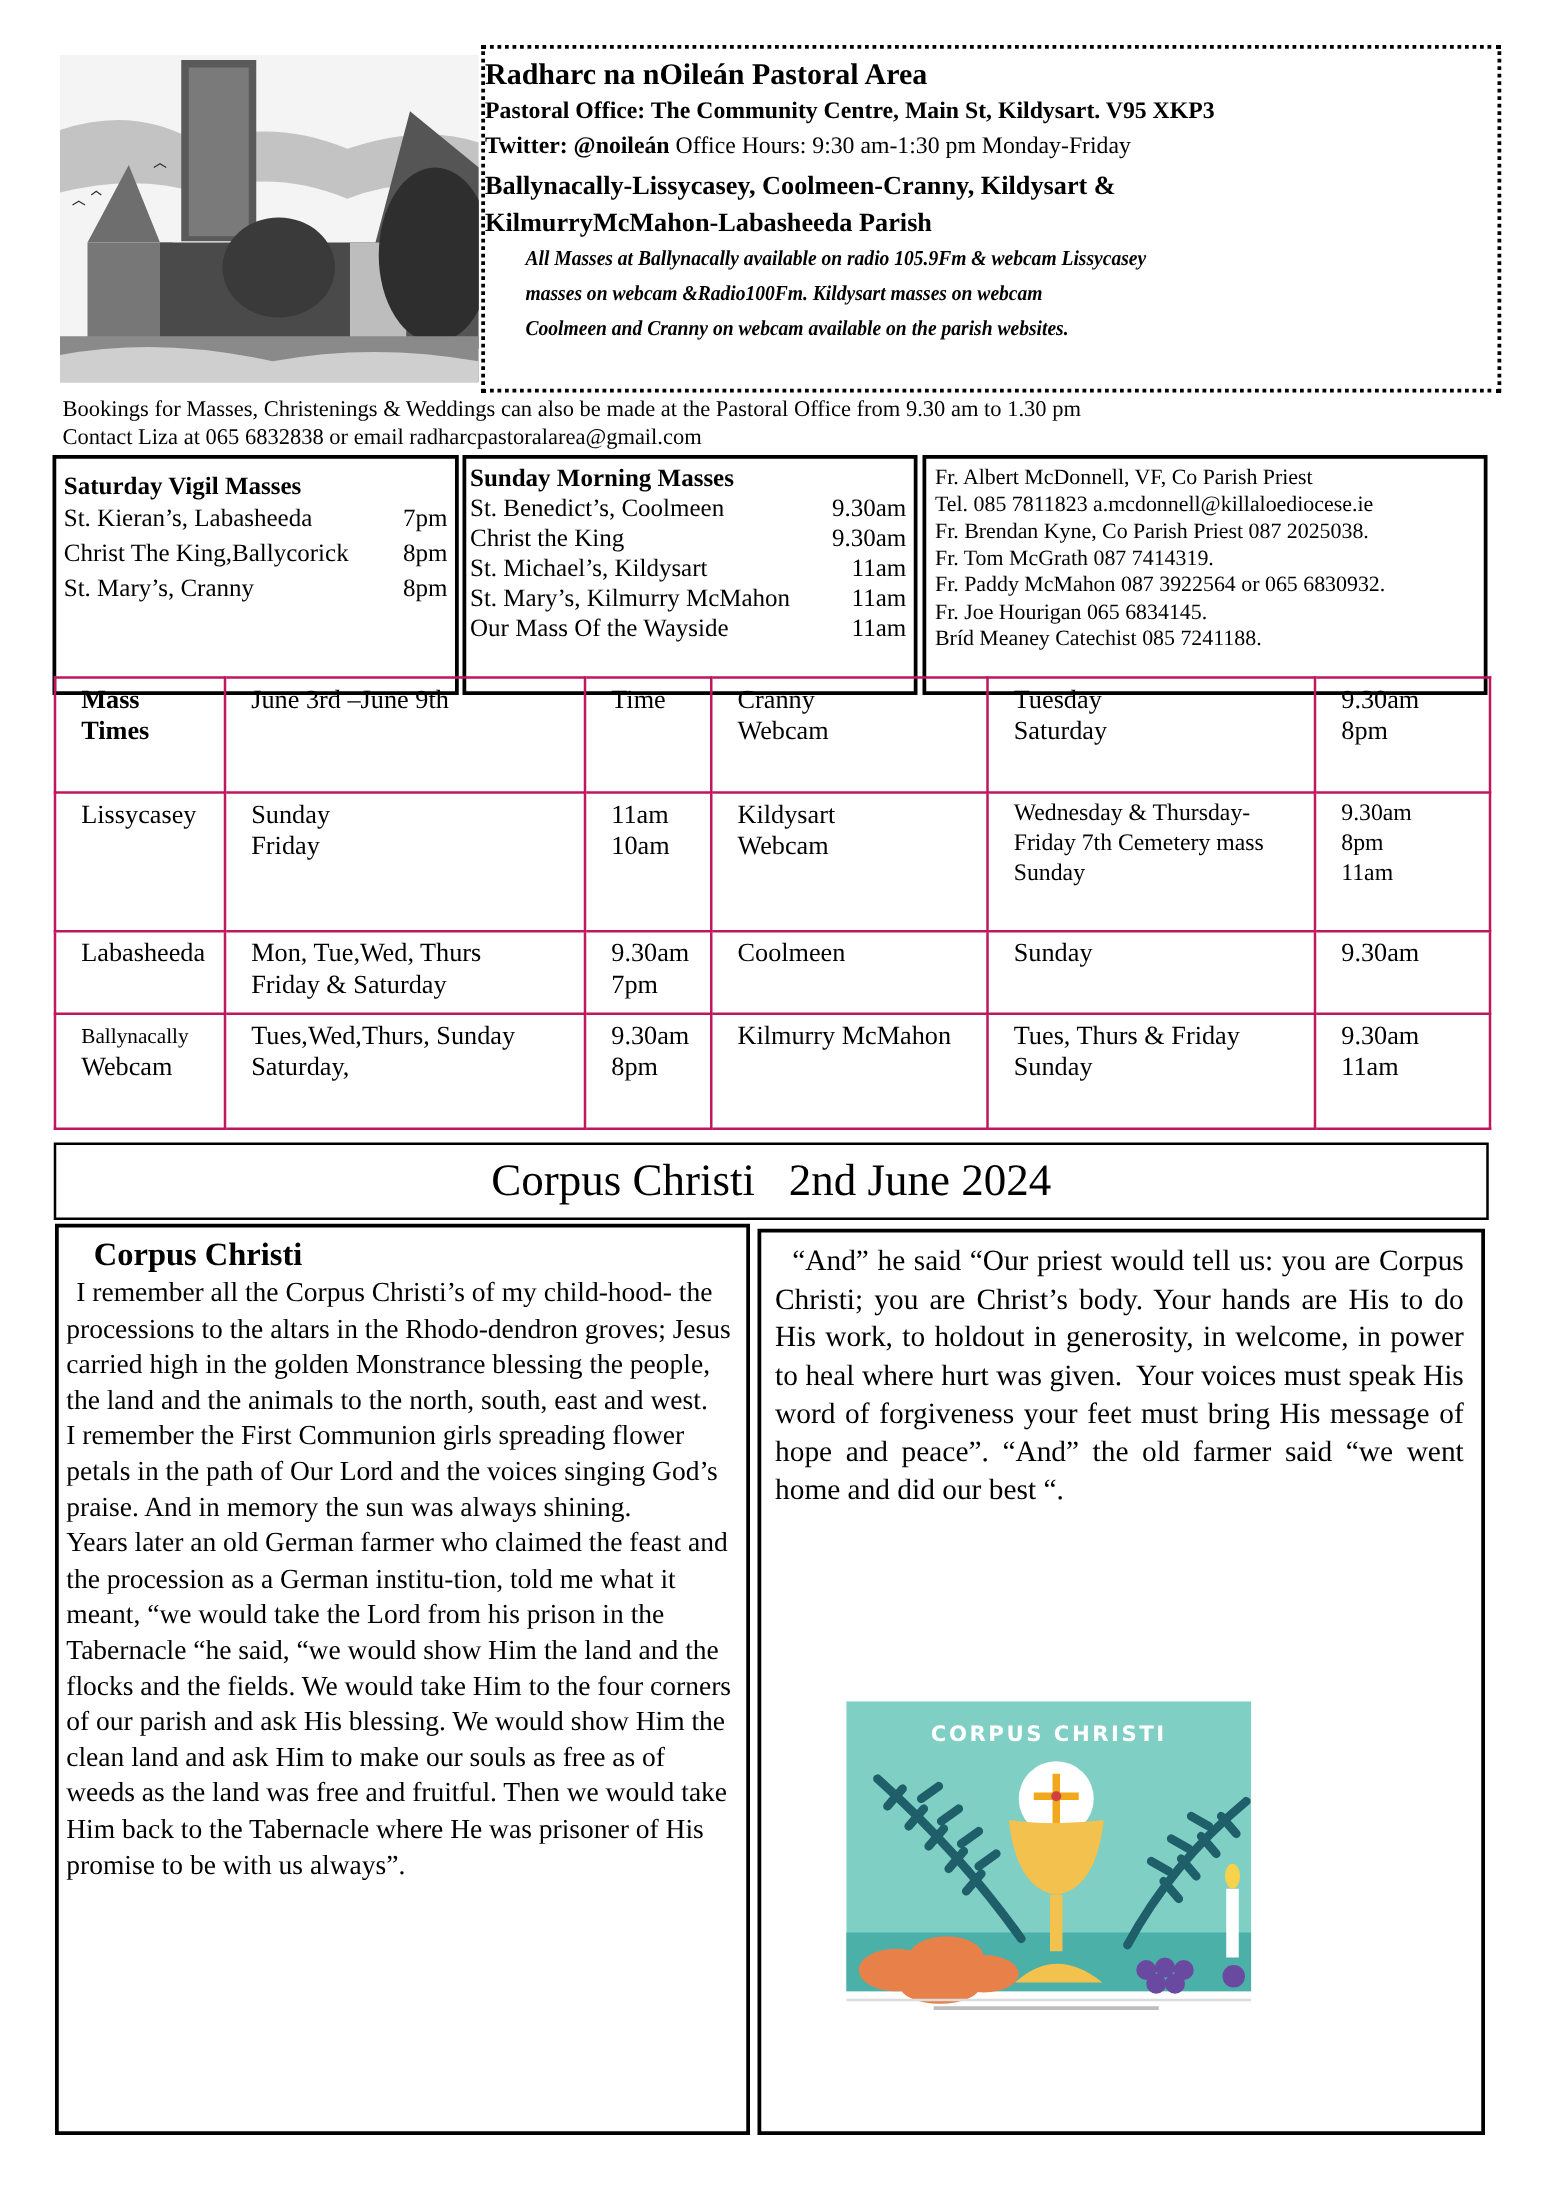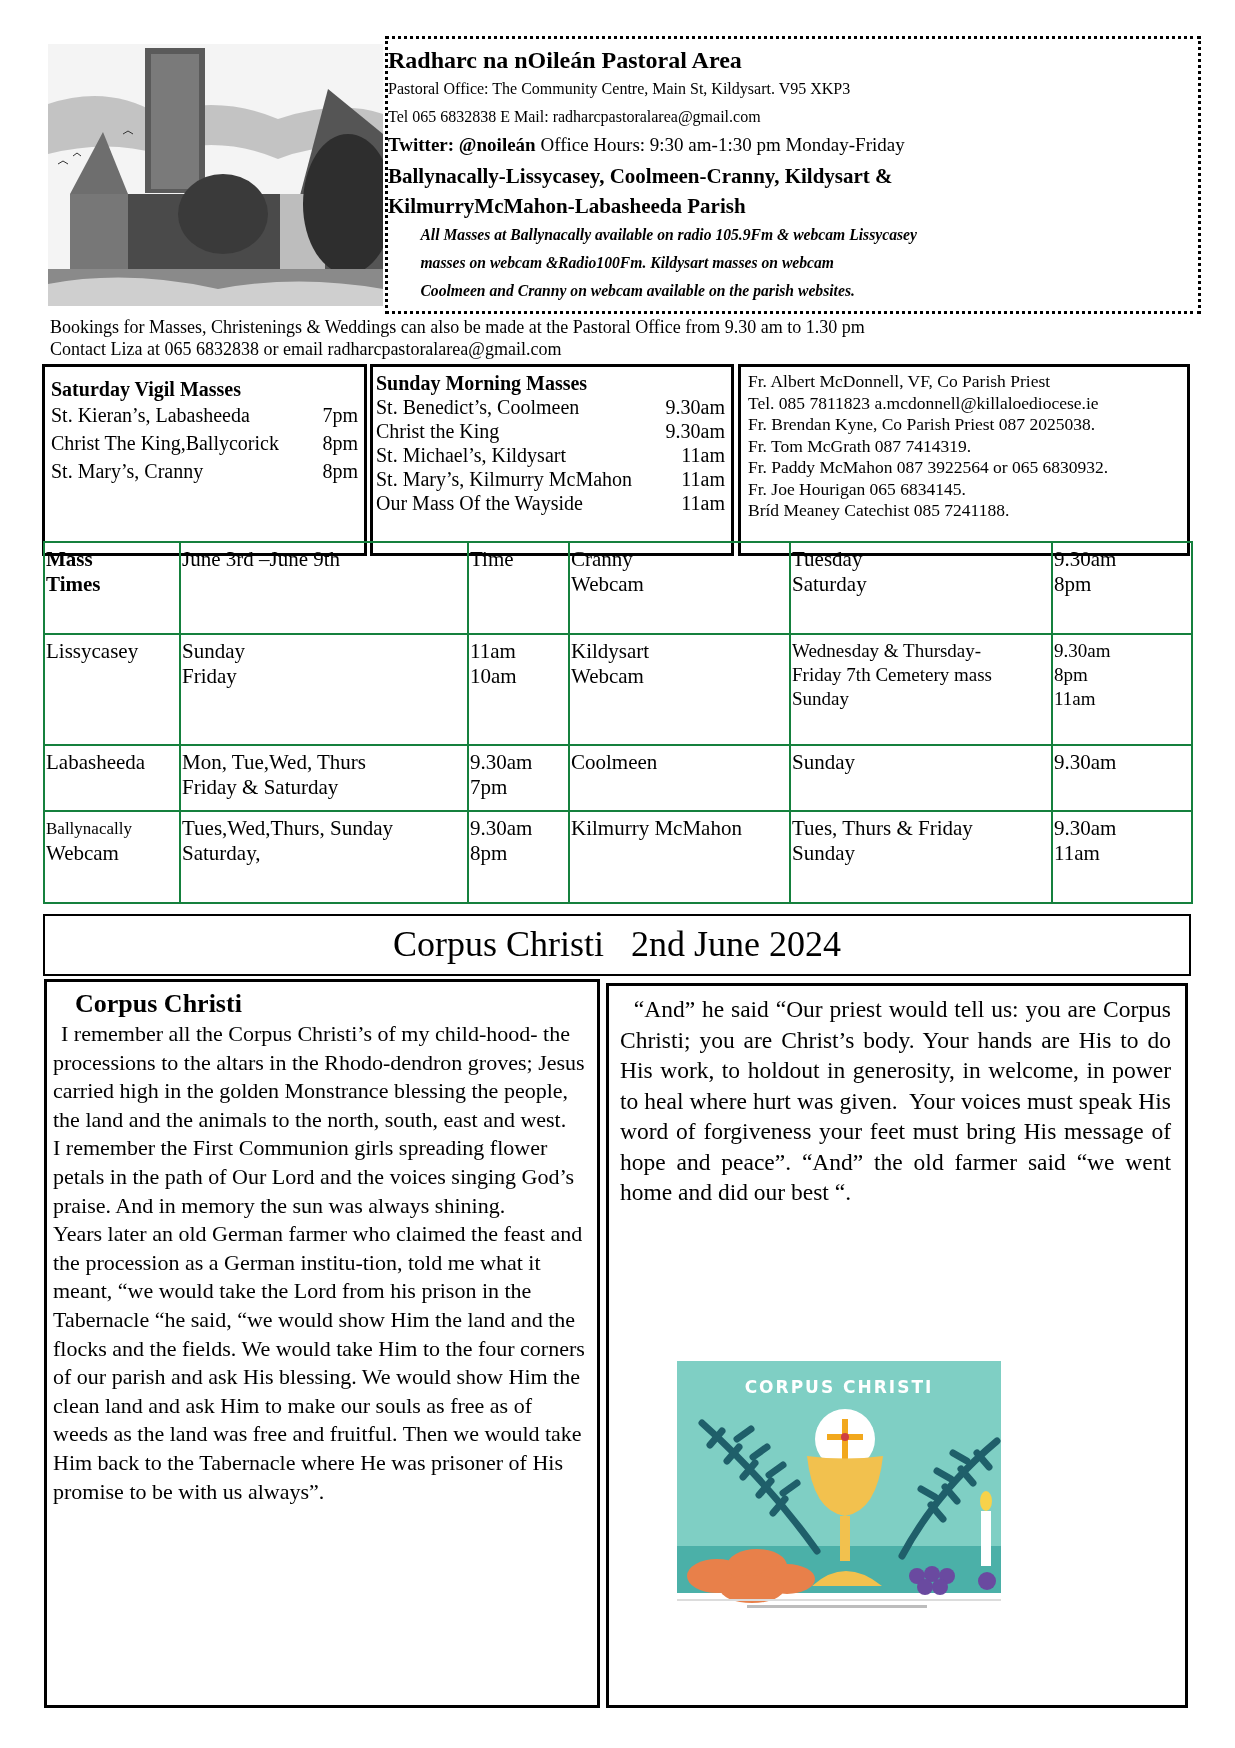--- a/index.html
+++ b/index.html
@@ -5,21 +5,21 @@
   html, body { margin: 0; padding: 0; background: #ffffff; }
   body { width: 1235px; height: 1748px; position: relative; overflow: hidden;
          font-family: "Liberation Serif", "DejaVu Serif", serif; color: #000; }
   .abs { position: absolute; box-sizing: border-box; }
 
   
   #church-drawing { left: 48px; top: 44px; width: 335px; height: 262px; }
   #header-box { left: 385px; top: 36px; width: 816px; height: 278px;
                 border: 3px dotted #000; text-align: left; padding-top: 6px; }
   .h-title { font-weight: bold; font-size: 24px; line-height: 30px; }
-  .h-bold { font-weight: normal; font-size: 16px; line-height: 28px; }
+  .h-bold { font-weight: bold; font-size: 19px; line-height: 28px; }
   .h-twitter { font-size: 19px; line-height: 28px; }
   .h-twitter b { font-weight: bold; }
   .h-parish { font-weight: bold; font-size: 21px; line-height: 30px; margin-top: 2px; }
   .h-italic { font-style: italic; font-weight: bold; font-size: 17px; line-height: 28px;
               transform: scaleX(0.92); }
 
   #bookings { left: 50px; top: 316px; width: 1150px; font-size: 18px; line-height: 22px; }
 
   
   .info-box { border: 3px solid #000; top: 364px; height: 192px; }
@@ -27,22 +27,22 @@
   #sunday-box { left: 370px; width: 364px; padding: 4px 6px 0 3px; }
   #clergy-box { left: 738px; width: 452px; padding: 4px 4px 0 7px; }
   .box-head { font-weight: bold; font-size: 20px; line-height: 24px; }
   .row-line { display: flex; justify-content: space-between; font-size: 20px; line-height: 28px; white-space: nowrap; }
   #sunday-box .row-line { line-height: 24px; }
   .clergy-line { font-size: 17.5px; line-height: 21.5px; white-space: nowrap; }
 
   
   #mass-table { left: 43px; top: 541px; width: 1148px; height: 361px;
                 border-collapse: collapse; table-layout: fixed; }
-  #mass-table td { border: 2px solid #15803d; vertical-align: top; font-size: 21px;
-                   line-height: 25px; padding: 4px 1px; white-space: pre-line; }
+  #mass-table td { border: 2px solid #be185d; vertical-align: top; font-size: 21px;
+                   line-height: 25px; padding: 4px 20px; white-space: pre-line; }
   #mass-table tr.r0 { height: 92px; }
   #mass-table tr.r1 { height: 111px; }
   #mass-table tr.r2 { height: 66px; }
   #mass-table tr.r3 { height: 92px; }
   .th-bold { font-weight: bold; }
   .small-loc { font-size: 17px !important; }
 
   
   #title-banner { left: 43px; top: 914px; width: 1148px; height: 62px; border: 2px solid #000;
                   text-align: center; font-size: 36px; line-height: 56px; }
@@ -76,21 +76,20 @@
   <ellipse cx="300" cy="160" rx="45" ry="70" fill="#2e2e2e"></ellipse>
   <ellipse cx="175" cy="170" rx="45" ry="40" fill="#3a3a3a"></ellipse>
   <rect x="0" y="225" width="335" height="37" fill="#8a8a8a"></rect>
   <path d="M0 240 Q80 225 170 245 Q250 230 335 245 L335 262 L0 262Z" fill="#cfcfcf"></path>
   <path d="M10 120 l5 -3 l5 3 M25 112 l4 -3 l4 3 M75 90 l5 -3 l5 3" stroke="#333" fill="none"></path>
 </svg>
 
 <div id="header-box" class="abs">
   <div class="h-title">Radharc na nOileán Pastoral Area</div>
   <div class="h-bold">Pastoral Office: The Community Centre, Main St, Kildysart. V95 XKP3</div>
-  <div class="h-bold">Tel 065 6832838  E Mail: radharcpastoralarea@gmail.com</div>
   <div class="h-twitter"><b>Twitter: @noileán</b><span> Office Hours:     9:30 am-1:30 pm     Monday-Friday</span></div>
   <div class="h-parish">Ballynacally-Lissycasey, Coolmeen-Cranny, Kildysart &amp;</div>
   <div class="h-parish" style="margin-top:0">KilmurryMcMahon-Labasheeda Parish</div>
   <div class="h-italic">All Masses at Ballynacally available on  radio 105.9Fm  &amp; webcam  Lissycasey</div>
   <div class="h-italic">masses on webcam  &amp;Radio100Fm.   Kildysart   masses on webcam</div>
   <div class="h-italic">Coolmeen and Cranny  on webcam available on  the parish websites.</div>
 </div>
 
 <div id="bookings" class="abs">
   <div>Bookings for Masses, Christenings &amp; Weddings can also be made at the Pastoral Office from 9.30 am to 1.30 pm</div>

